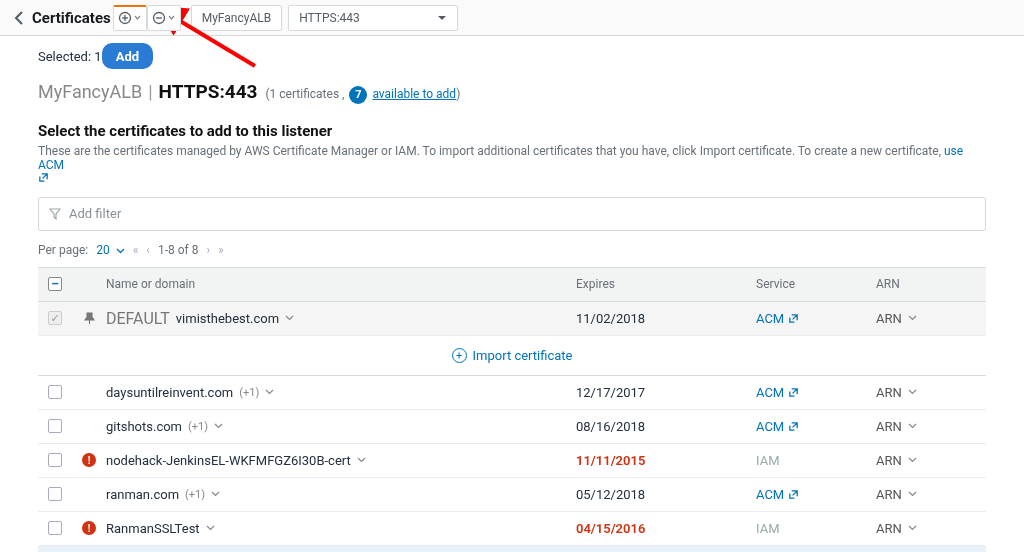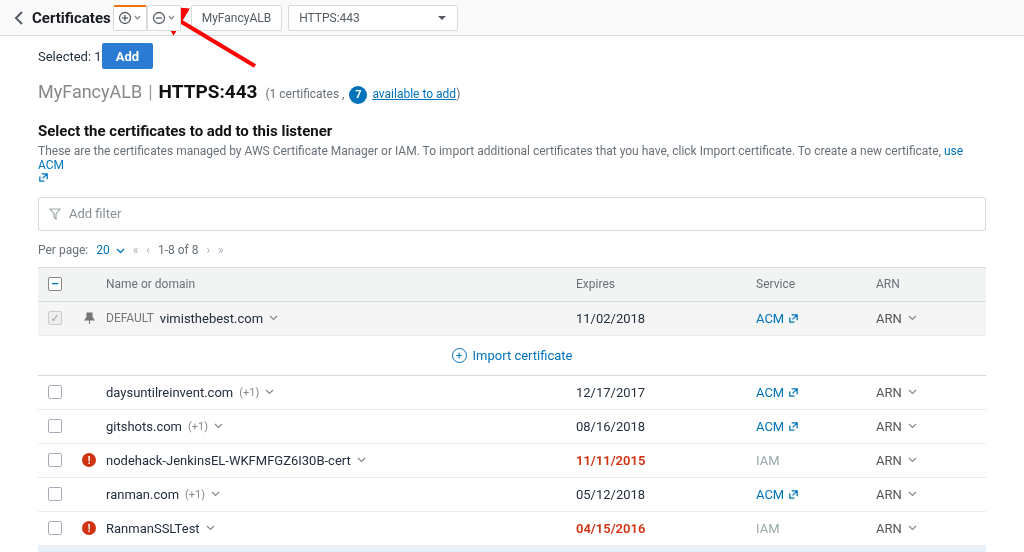--- a/index.html
+++ b/index.html
@@ -27,21 +27,21 @@
   .square-btn.active{border-top:2px solid var(--orange)}
   .square-btn .chev{margin-left:2px}
   .sel-group{display:flex;gap:6px;margin-left:10px}
   .sel-pill{height:26px;border:1px solid var(--border);background:#fff;border-radius:2px;display:flex;align-items:center;padding:0 10px;color:#545b64;font-size:12px}
   .sel-pill.wide{min-width:170px;justify-content:space-between}
   
   .arrow{position:absolute;left:155px;top:6px;pointer-events:none}
   
   .secondbar{display:flex;align-items:center;height:40px;padding:0 38px;}
   .sel-count{color:var(--text);font-size:13px}
-  .add-btn{height:26px;padding:0 14px;background:#2a7bd4;color:#fff;border:none;border-radius:2px;font-weight:700;font-size:13px;cursor:pointer}
+  .add-btn{height:26px;padding:0 14px;background:#2a7bd4;color:#fff;border:none;border-radius:10px;font-weight:700;font-size:13px;cursor:pointer}
   
   .main{padding:4px 38px 0 38px}
   .crumb{font-size:18px;color:#555;display:flex;align-items:baseline;gap:4px;flex-wrap:wrap}
   .crumb .lb{color:#888;font-weight:400}
   .crumb .sep{color:#999;margin:0 2px}
   .crumb .proto{font-weight:700;color:#111;font-size:19px}
   .crumb .meta{font-size:12px;color:#687078;margin-left:4px}
   .crumb .badge{display:inline-flex;align-items:center;justify-content:center;width:18px;height:18px;border-radius:50%;background:#0073bb;color:#fff;font-size:11px;font-weight:700;margin:0 2px;vertical-align:middle}
   .crumb .avail{color:var(--link);}
   .section-h{margin-top:18px;font-size:15px;font-weight:700;color:#111}
@@ -61,21 +61,21 @@
   .trow{display:grid;grid-template-columns:34px 34px 1fr 180px 120px 100px;align-items:center;min-height:34px;border-bottom:1px solid var(--border2);padding-right:10px}
   .trow.default{background:var(--row-default)}
   .trow.selected{background:var(--row-sel)}
   .ck{display:flex;justify-content:center}
   .chk{width:14px;height:14px;border:1px solid #aab;border-radius:2px;background:#fff;display:flex;align-items:center;justify-content:center;color:#0073bb;font-size:11px}
   .chk.disabled{background:#eee;color:#999;border-color:#ccc}
   .chk.disabled::after{content:"✓"}
   .ic{display:flex;justify-content:center;align-items:center}
   .alert-ic{width:14px;height:14px;border-radius:50%;background:#d13212;color:#fff;font-size:10px;font-weight:700;display:flex;align-items:center;justify-content:center}
   .name-cell{display:flex;align-items:center;gap:6px}
-  .default-tag{color:#777;font-size:12px}
+  .default-tag{color:#777;font-size:16px}
   .plus1{color:#888;font-size:11px}
   .name-chev{color:#888;font-size:9px}
   .expires.red{color:var(--red);font-weight:600}
   .svc{color:var(--link);display:flex;align-items:center;gap:4px}
   .svc.dim{color:#9aa}
   .arn{color:#555;display:flex;align-items:center;gap:6px}
   .import-row{height:40px;display:flex;align-items:center;justify-content:center;gap:6px;color:var(--link);border-bottom:1px solid var(--border);cursor:pointer}
   .plus-circle{width:15px;height:15px;border:1.5px solid var(--link);border-radius:50%;display:flex;align-items:center;justify-content:center;font-size:11px;line-height:1}
   .pin-ic{color:#777}
   .ext-ic{width:11px;height:11px}

